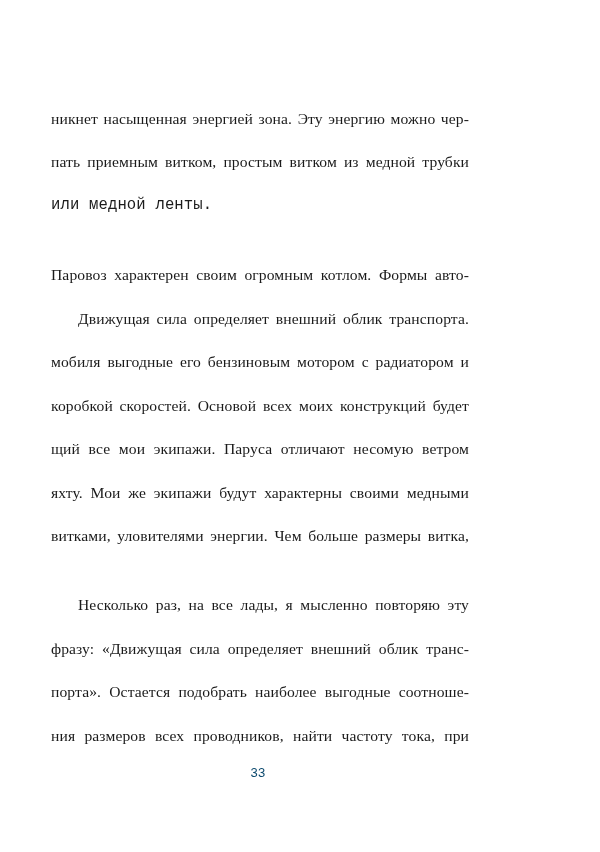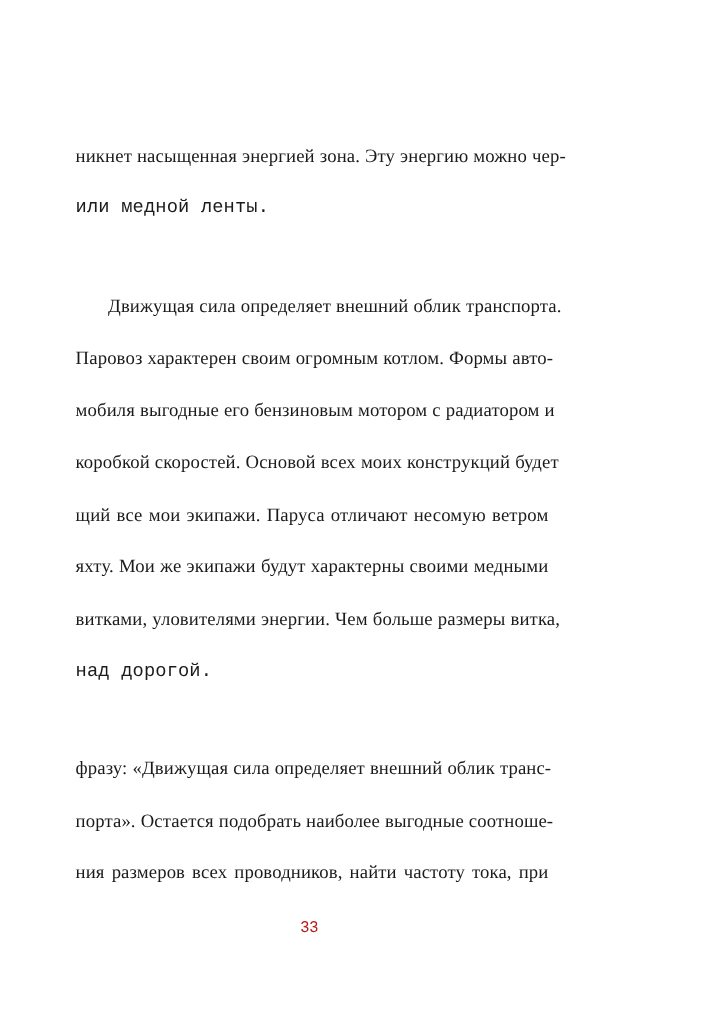--- a/index.html
+++ b/index.html
@@ -25,21 +25,21 @@
   }
 
   .text-column {
     position: absolute;
     left: 47px;
     top: 82px;
     width: 426px;
   }
 
   .para {
-    margin: 16px;
+    margin: 4px;
     padding: 0;
     font-size: 15.6px;
     line-height: 21.75px;
     text-align: justify;
     text-align-last: left;
     letter-spacing: 0.1px;
     word-spacing: 0.2px;
     white-space: pre-line;
   }
 
@@ -62,48 +62,49 @@
 
   .page-number {
     position: absolute;
     left: 0;
     top: 765px;
     width: 516px;
     text-align: center;
     font-family: "Liberation Sans", "DejaVu Sans", sans-serif;
     font-size: 13px;
     line-height: 16px;
-    color: #b91c1c;
+    color: #0c4a6e;
     letter-spacing: 0.3px;
   }
 </style>
 </head>
 <body>
 
 <div class="page">
 
   <div class="text-column">
 
     <p class="para">
       <span class="line">никнет насыщенная энергией зона. Эту энергию можно чер-</span>
+      <span class="line">пать приемным витком, простым витком из медной трубки</span>
       <span class="line last">или медной ленты.</span>
     </p>
 
     <p class="para">
+      <span class="line">Паровоз характерен своим огромным котлом. Формы авто-</span>
       <span class="line indent">Движущая сила определяет внешний облик транспорта.</span>
-      <span class="line">Паровоз характерен своим огромным котлом. Формы авто-</span>
       <span class="line">мобиля выгодные его бензиновым мотором с радиатором и</span>
       <span class="line">коробкой скоростей. Основой всех моих конструкций будет</span>
       <span class="line">щий все мои экипажи. Паруса отличают несомую ветром</span>
       <span class="line">яхту. Мои же экипажи будут характерны своими медными</span>
       <span class="line">витками, уловителями энергии. Чем больше размеры витка,</span>
-      <span class="line last">над дорогой.</span>
     </p>
 
     <p class="para">
+      <span class="line indent">Несколько раз, на все лады, я мысленно повторяю эту</span>
       <span class="line">фразу: «Движущая сила определяет внешний облик транс-</span>
       <span class="line">порта». Остается подобрать наиболее выгодные соотноше-</span>
       <span class="line">ния размеров всех проводников, найти частоту тока, при</span>
       
     </p>
 
   </div>
 
   <div class="page-number">33</div>
 

